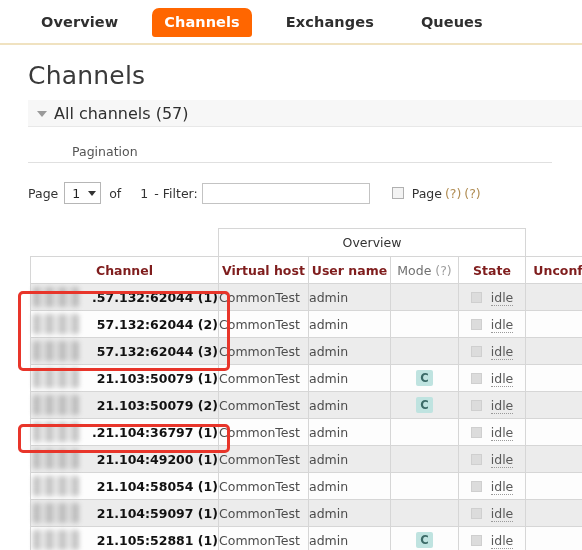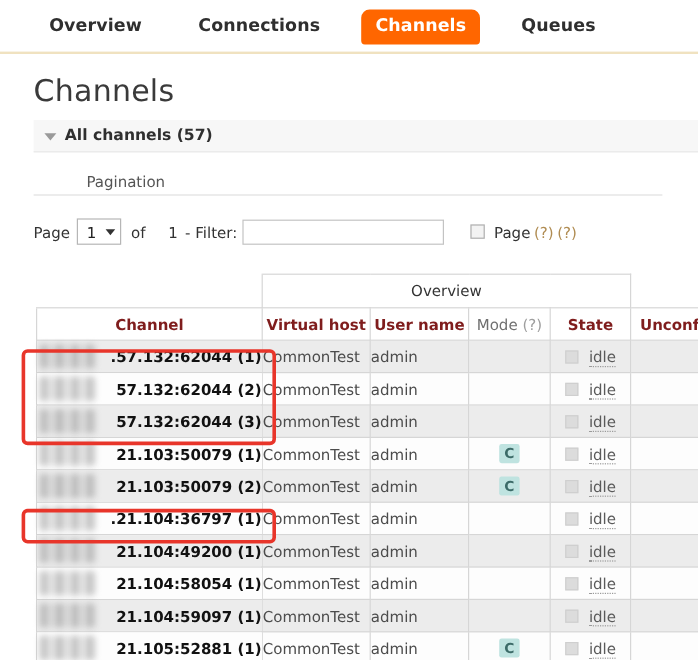--- a/index.html
+++ b/index.html
@@ -67,22 +67,22 @@
   #section-head .tri {
     width: 0; height: 0;
     border-left: 5px solid transparent;
     border-right: 5px solid transparent;
     border-top: 6px solid #9a9a9a;
     margin-right: 7px;
     position: relative;
     top: 1px;
   }
   #section-head .label {
-    font-size: 13px;
-    font-weight: bold;
+    font-size: 16px;
+    font-weight: normal;
     color: #2f2f2f;
   }
 
   
   #pagination-wrap { padding-left: 28px; padding-top: 17px; }
   #pagination-legend {
     font-size: 12.5px;
     color: #555;
     padding-bottom: 3px;
     margin-left: 44px;
@@ -257,22 +257,22 @@
   #root { position: relative; width: 582px; height: 550px; overflow: hidden; }
 </style>
 </head>
 <body>
 
 <div id="root">
 
   <div id="nav">
     <div id="nav-inner">
       <div class="nav-tab">Overview</div>
-      <div class="nav-tab">Connections</div>
       <div class="nav-tab active">Channels</div>
+      <div class="nav-tab">Exchanges</div>
       <div class="nav-tab">Queues</div>
 
     </div>
   </div>
 
   <div id="page-title">Channels</div>
 
   <div id="section-head">
     <span class="tri"></span>
     <span class="label">All channels (57)</span>

